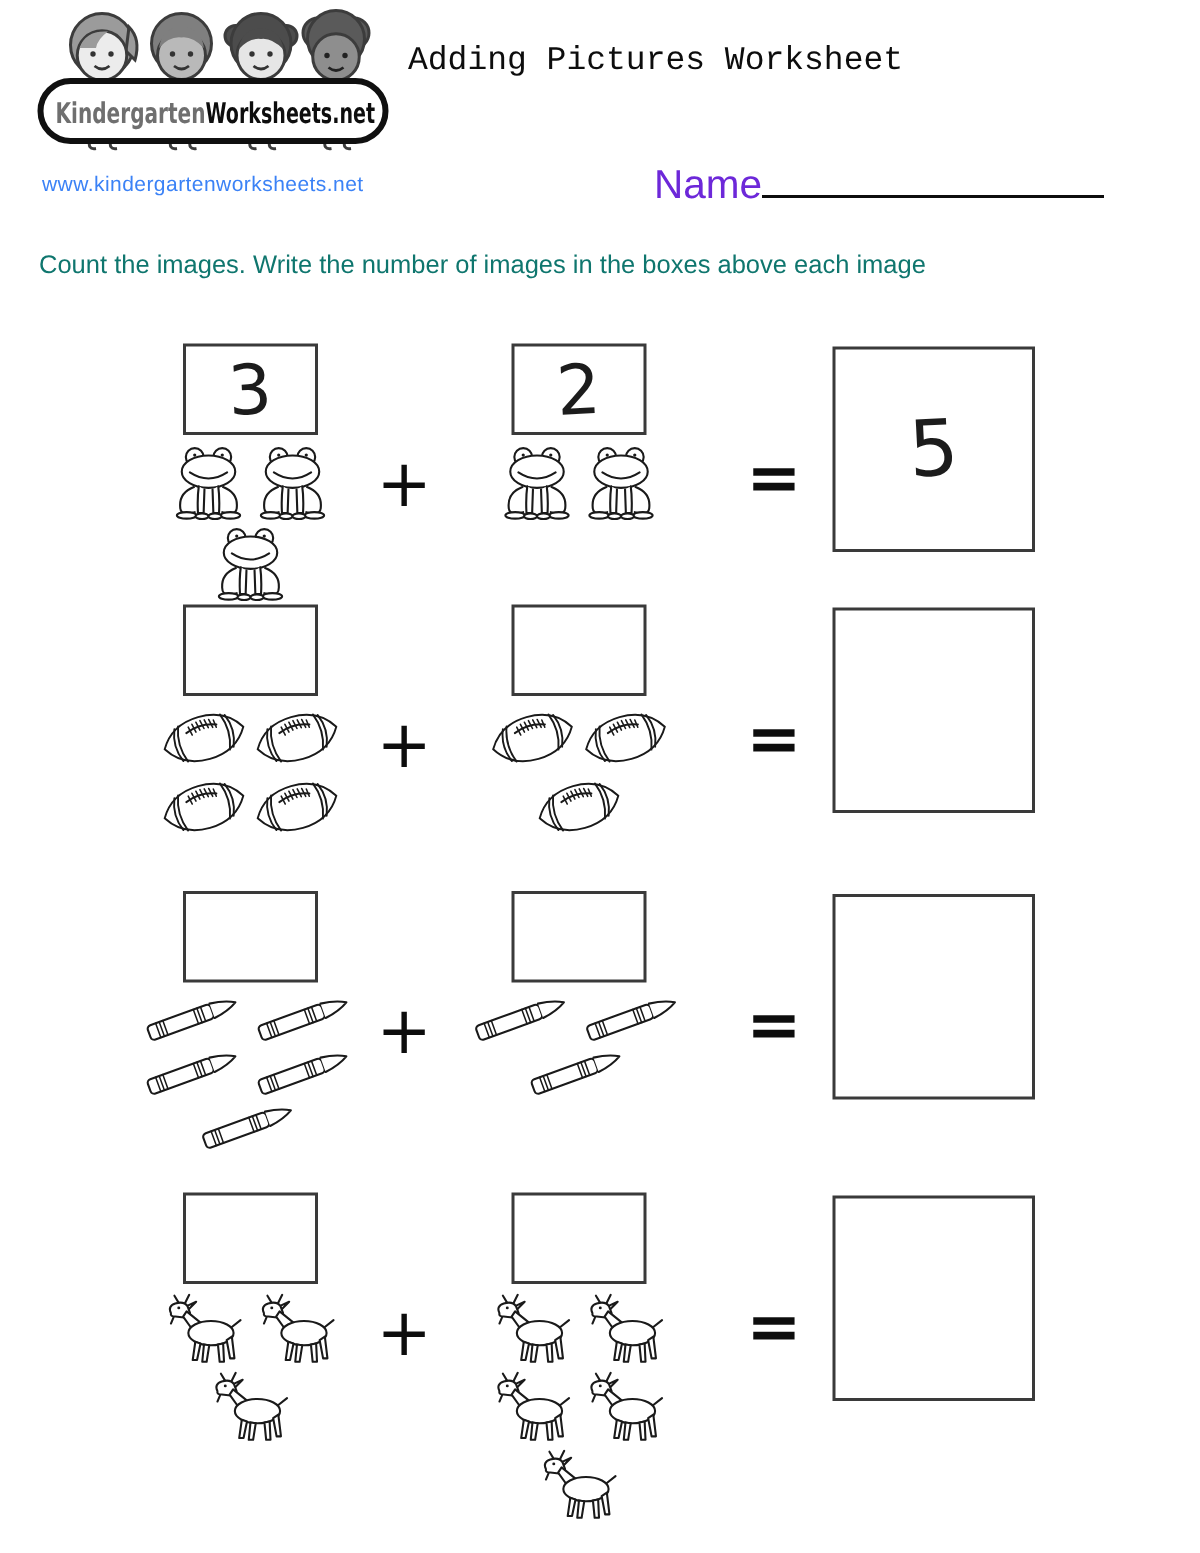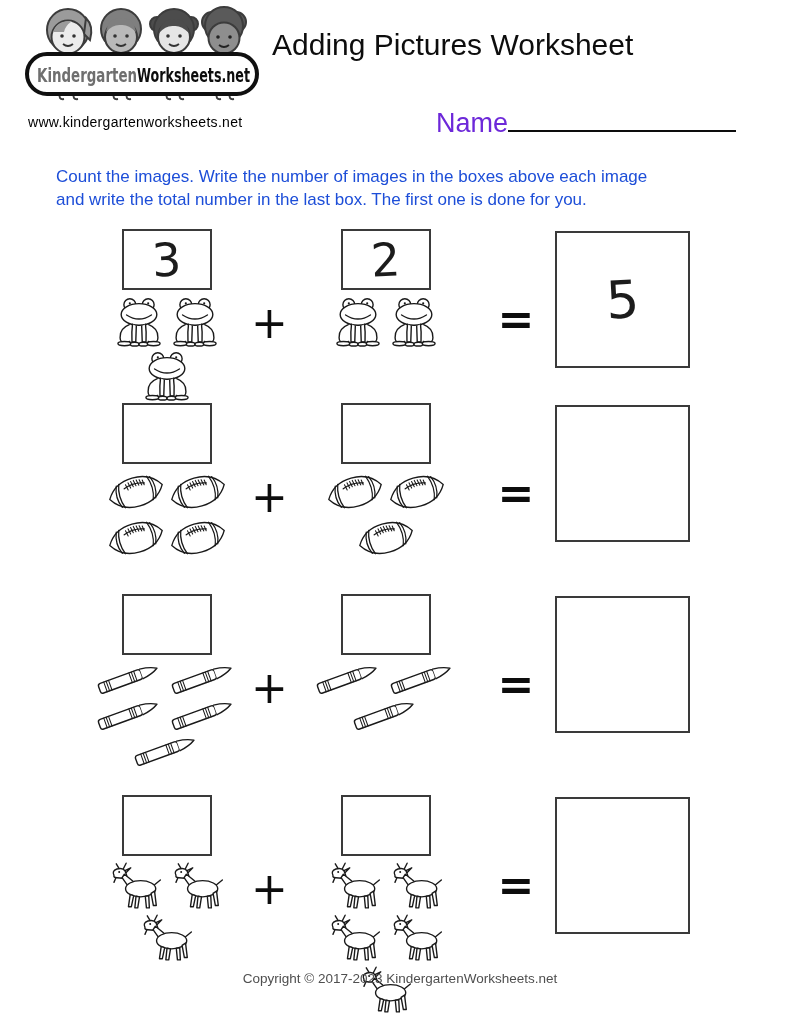--- a/index.html
+++ b/index.html
@@ -4,32 +4,32 @@
 <style>
   * { margin:0; padding:0; box-sizing:border-box; }
   html,body { background:#fff; }
   body {
     width:800px; height:1035px; position:relative; overflow:hidden;
     font-family:"Liberation Sans", sans-serif; color:#111;
   }
 
   
   .logo-wrap { position:absolute; left:24px; top:4px; width:238px; }
-  .site-url { position:absolute; left:28px; top:114px; font-size:14px; color:#000000; letter-spacing:.3px; }
+  .site-url { position:absolute; left:28px; top:114px; font-size:14px; color:#3b82f6; letter-spacing:.3px; }
   .page-title {
     position:absolute; left:272px; top:28px; width:500px;
-    font-family:Liberation Sans, sans-serif; font-size:30px; font-weight:400; color:#0d0d0d;
+    font-family:Liberation Mono, monospace; font-size:22px; font-weight:400; color:#0d0d0d;
   }
   .name-row { position:absolute; left:436px; top:102px; font-size:27px; color:#6d28d9; }
   .name-line { display:inline-block; width:228px; height:30px; border-bottom:2.5px solid #0d0d0d; vertical-align:baseline; }
 
   
   .instructions {
-    position:absolute; left:56px; top:166px; width:740px;
-    font-size:17px; line-height:1.33; color:#1d4ed8;
+    position:absolute; left:26px; top:166px; width:740px;
+    font-size:17px; line-height:1.33; color:#0f766e;
   }
 
   
   .problems { position:absolute; left:0; top:229px; width:800px; }
   .problem-row {
     display:grid; grid-template-columns:150px 55px 178px 80px 142px;
     padding-left:92px; align-items:start;
   }
   .problem-row:nth-child(1){ height:174px; }
   .problem-row:nth-child(2){ height:191px; }
@@ -198,21 +198,20 @@
 <div class="site-url">www.kindergartenworksheets.net</div>
 
 <h1 class="page-title">Adding Pictures Worksheet</h1>
 
 <div class="name-row">
   <span>Name</span><span class="name-line"></span>
 </div>
 
 <p class="instructions">
   <span>Count the images. Write the number of images in the boxes above each image</span><br>
-  <span>and write the total number in the last box. The first one is done for you.</span>
 </p>
 
 <div class="problems">
   <div class="problem-row">
     <div class="addend-col">
       <div class="answer-box small">
         <span class="handwritten">3</span>
       </div>
       <div class="icon-group icons-frog">
           <svg class="icon icon-frog">
@@ -376,14 +375,13 @@
         </div>
     </div>
     <div class="op equals">=</div>
     <div class="answer-box large">
       <span class="handwritten"></span>
     </div>
   </div>
 </div>
 
 <div class="footer">
-  <div>Copyright © 2017-2023 KindergartenWorksheets.net</div>
 </div>
 
 </body></html>

